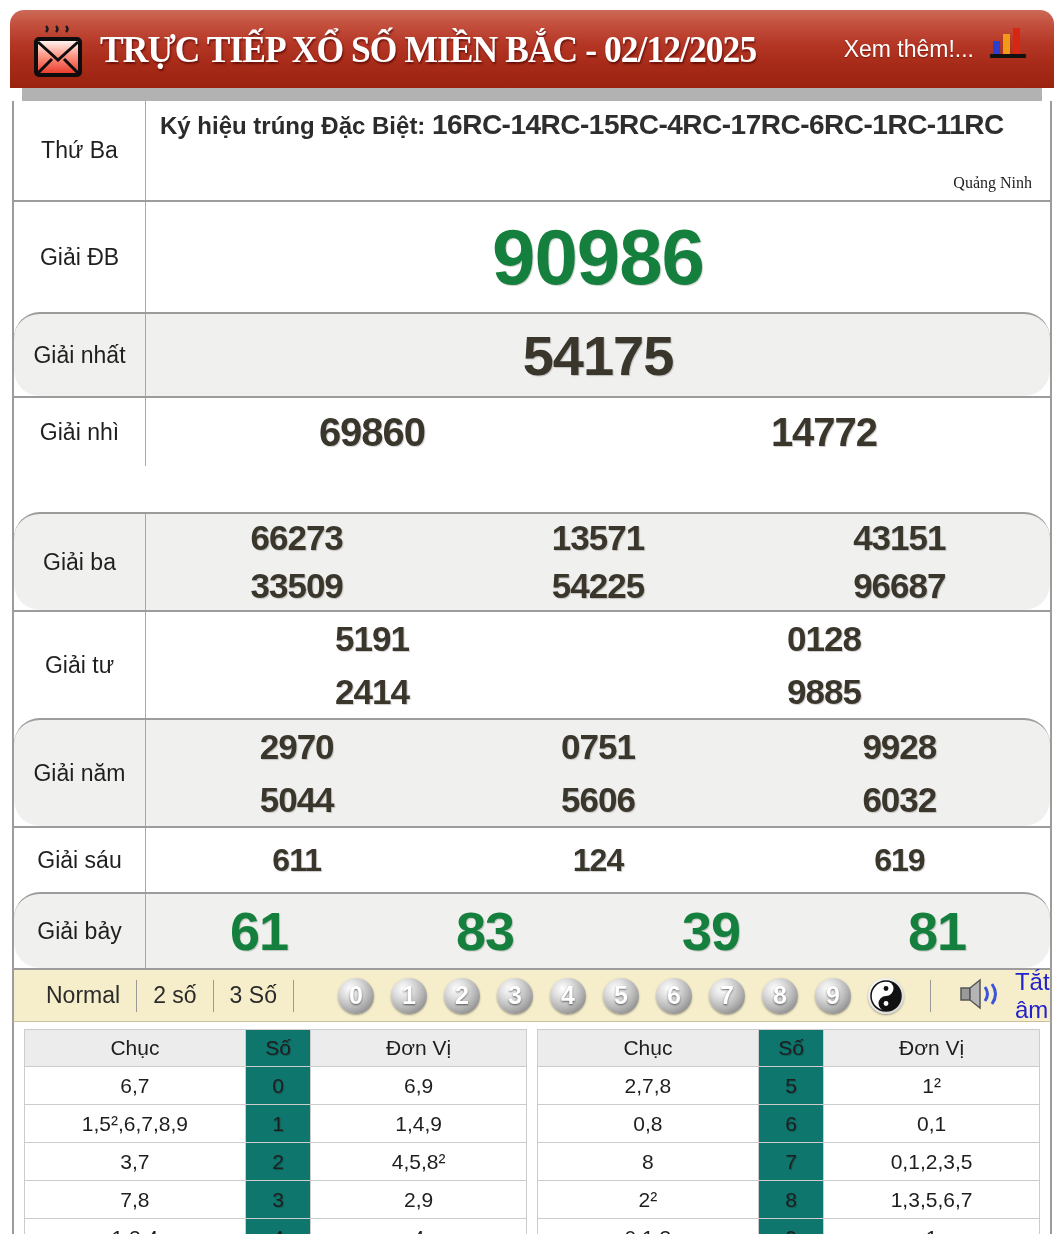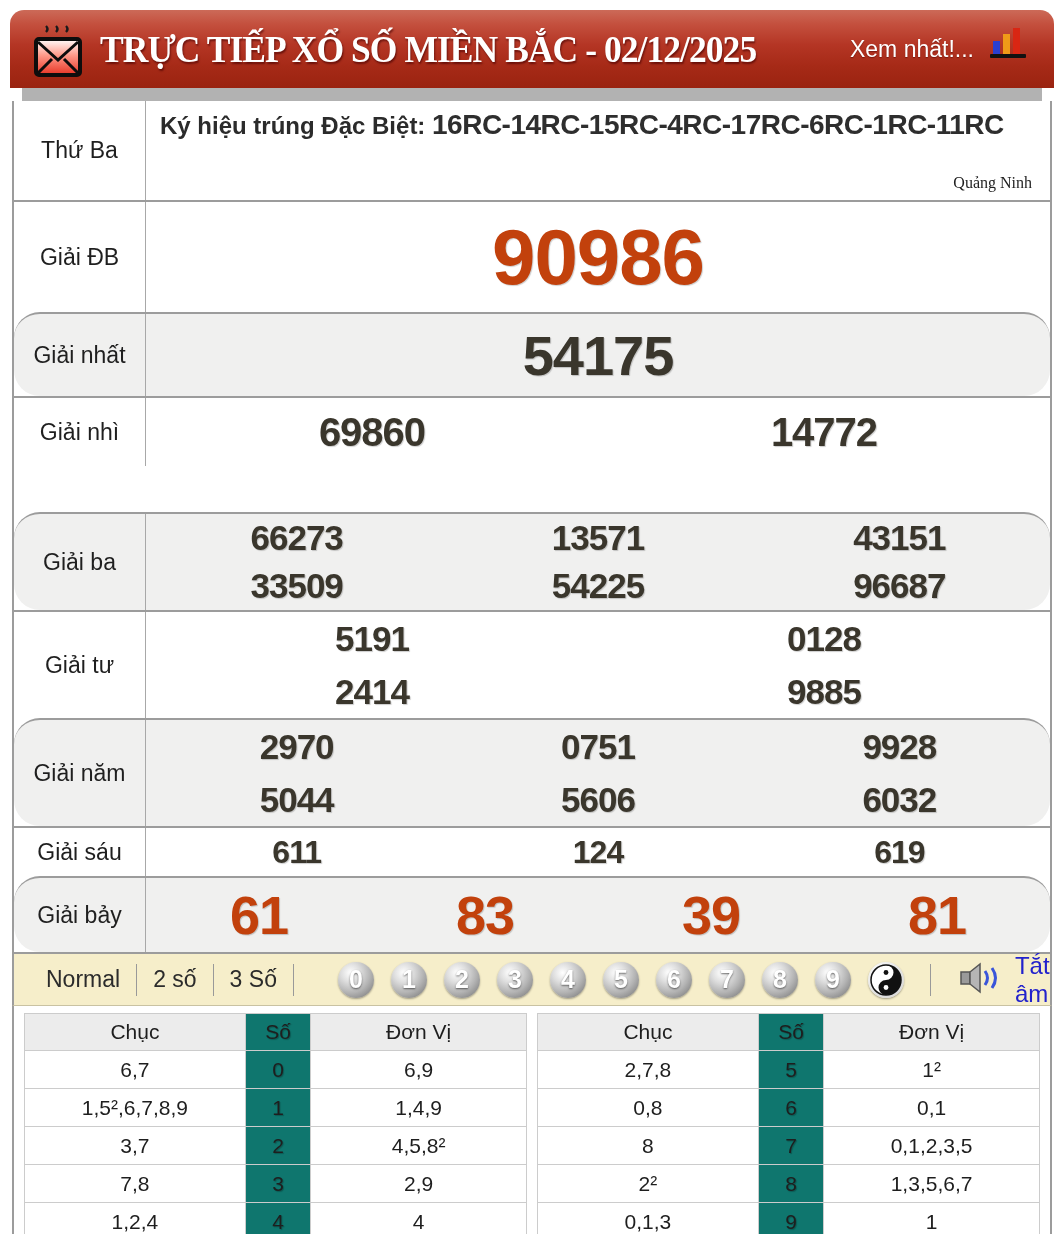--- a/index.html
+++ b/index.html
@@ -45,21 +45,21 @@
     width: 132px; flex-shrink: 0;
     display: flex; align-items: center; justify-content: center;
     font-size: 23px; color: #1f1f1f;
     border-right: 1px solid #a8a8a8;
     text-align: center;
   }
   .value-cell { flex: 1; position: relative; }
 
   .num { color: #3a362c; font-weight: bold; letter-spacing: -1px;
          text-shadow: 1px 1px 1px rgba(0,0,0,.2); text-align: center; }
-  .red  { color: #c2410c; }
+  .red  { color: #15803d; }
 
   .row-thu   { height: 99px; }
   .row-thu .value-cell { padding: 8px 14px 6px; font-size: 24px; color: #2b2b2b; }
   .sign-prefix { font-weight: 600; }
   .sign-codes  { font-weight: bold; font-size: 28px; color: #2e2e2e; letter-spacing: -0.5px; }
   .province {
     position: absolute; right: 18px; bottom: 8px;
     font-family: "Liberation Serif", serif; font-size: 16px; color: #1d1d1d;
   }
 
@@ -72,21 +72,21 @@
   .row-nhat .num { font-size: 56px; }
 
   .grid2 { display: grid; grid-template-columns: 1fr 1fr; height: 100%; align-items: center; }
   .grid3 { display: grid; grid-template-columns: 1fr 1fr 1fr; height: 100%; align-items: center; }
   .grid4 { display: grid; grid-template-columns: 1fr 1fr 1fr 1fr; height: 100%; align-items: center; }
 
   .row-nhi { height: 70px; } .row-nhi .num { font-size: 40px; }
   .row-ba  { height: 98px; margin-top: 46px; } .row-ba .num  { font-size: 35px; }
   .row-tu  { height: 108px;} .row-tu .num  { font-size: 35px; }
   .row-nam { height: 108px;} .row-nam .num { font-size: 35px; }
-  .row-sau { height: 50px; } .row-sau .num { font-size: 32px; }
+  .row-sau { height: 66px; } .row-sau .num { font-size: 32px; }
   .row-bay { height: 76px; justify-content: flex-end; } .row-bay .num { font-size: 54px; }
 
   
   .controls {
     margin: 0 2px;
     border-left: 2px solid #9c9c9c; border-right: 2px solid #9c9c9c;
     border-top: 2px solid #9c9c9c; border-bottom: 1px solid #c9c2a2;
     background: #f6eeca;
     height: 54px;
     display: flex; align-items: center;
@@ -147,21 +147,21 @@
         </defs>
         <path d="M14 10 q3 -3 0 -6" stroke="#1a1a1a" stroke-width="2.4" fill="none"></path>
         <path d="M24 10 q3 -3 0 -6" stroke="#1a1a1a" stroke-width="2.4" fill="none"></path>
         <path d="M34 10 q3 -3 0 -6" stroke="#1a1a1a" stroke-width="2.4" fill="none"></path>
         <rect x="4" y="17" width="44" height="36" rx="3" fill="url(#envG)" stroke="#0d0d0d" stroke-width="4"></rect>
         <path d="M6 20 L26 38 L46 20" fill="none" stroke="#0d0d0d" stroke-width="3"></path>
         <path d="M6 51 L20 37 M46 51 L32 37" fill="none" stroke="#0d0d0d" stroke-width="3"></path>
       </svg>
     </span>
     <span class="title">TRỰC TIẾP XỔ SỐ MIỀN BẮC - 02/12/2025</span>
-    <a class="more-link">Xem nhất!...</a>
+    <a class="more-link">Xem thêm!...</a>
     <span class="chart-ico">
       <svg width="40" height="36" viewBox="0 0 40 36">
         <rect x="5" y="16" width="7" height="13" fill="#2a3fd0"></rect>
         <rect x="15" y="9" width="7" height="20" fill="#f09a18"></rect>
         <rect x="25" y="3" width="7" height="26" fill="#d92613"></rect>
         <rect x="2" y="29" width="36" height="4" rx="1" fill="#111"></rect>
       </svg>
     </span>
   </div>
 

